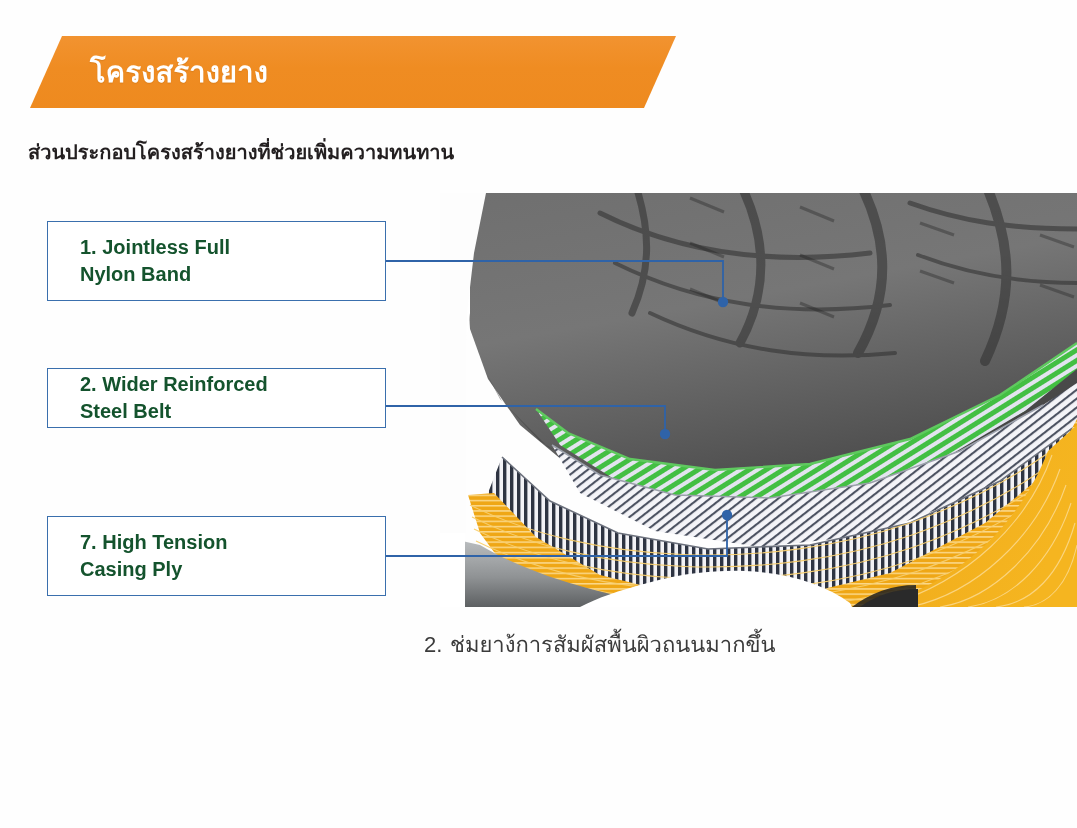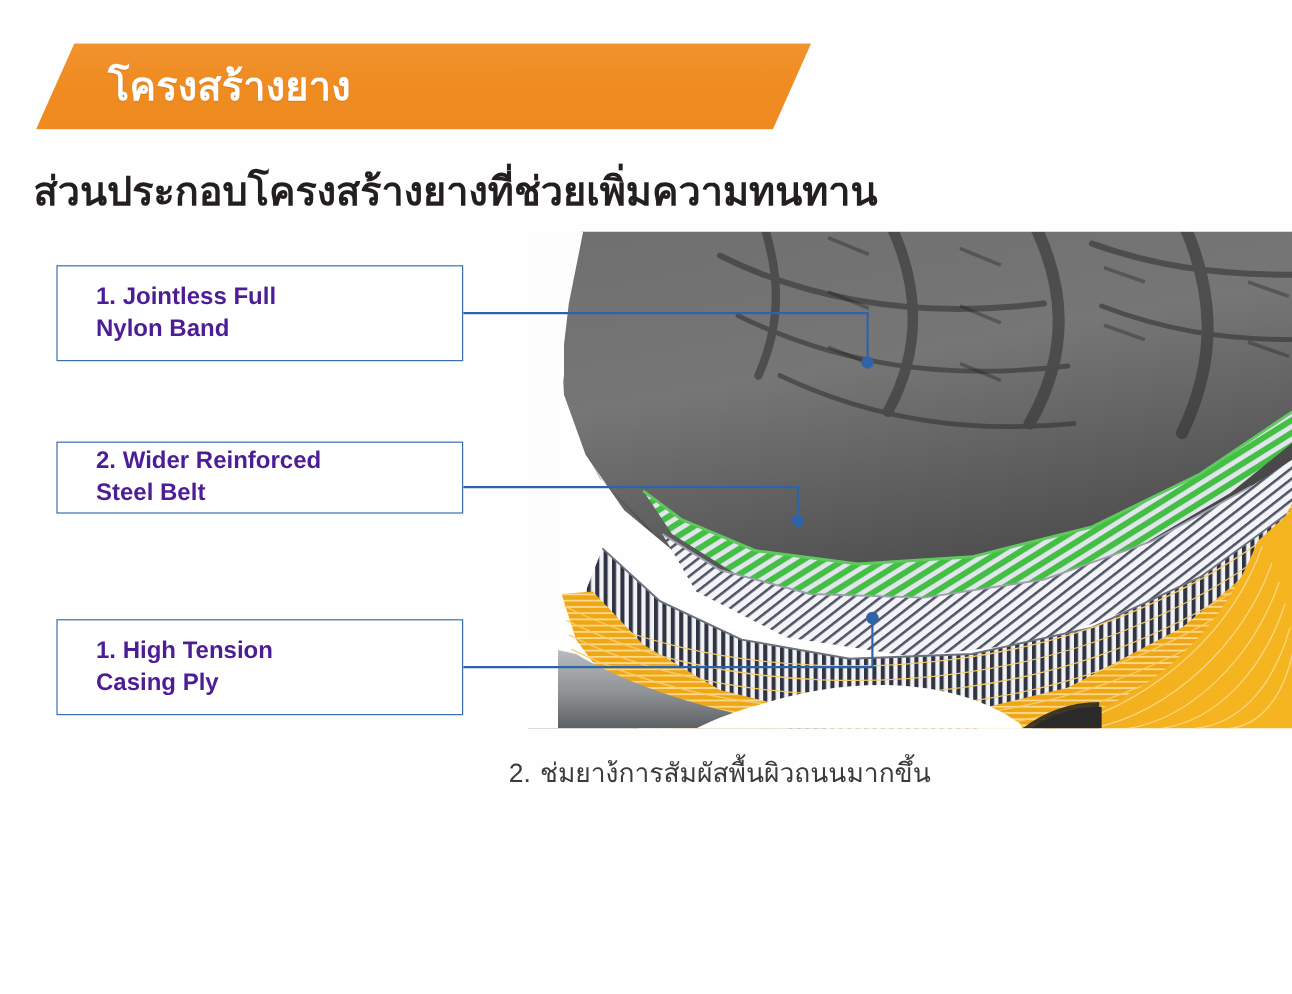--- a/index.html
+++ b/index.html
@@ -17,43 +17,43 @@
   .banner-wrap{
     position:absolute;left:30px;top:36px;width:646px;height:72px;
   }
   .banner-shape{
     position:absolute;inset:0;
     background:linear-gradient(180deg,#f29330 0%,#ef8c22 45%,#ee8a1f 100%);
     clip-path:polygon(32px 0, 646px 0, 614px 72px, 0px 72px);
   }
   .banner-title{
     position:absolute;left:60px;top:50%;transform:translateY(-50%);
-    color:#ffffff;font-size:33px;font-weight:bold;letter-spacing:.2px;
+    color:#ffffff;font-size:29px;font-weight:bold;letter-spacing:.2px;
     white-space:nowrap;line-height:1;
     text-shadow:0 1px 1px rgba(150,80,0,.22);
   }
 
   
   .subheading{
     position:absolute;left:28px;top:140px;
-    font-size:33px;font-weight:bold;color:#231f20;
+    font-size:20px;font-weight:bold;color:#231f20;
     white-space:nowrap;line-height:1.2;
   }
 
   
   .callout{
     position:absolute;
     box-sizing:border-box;
     border:1.6px solid #3a6fad;
     background:#ffffff;
     display:flex;align-items:center;
     box-shadow:0 0 0 0 rgba(0,0,0,0);
   }
   .callout .ctext{
-    font-size:20px;font-weight:bold;color:#4c1d95;line-height:1.35;
+    font-size:20px;font-weight:bold;color:#14532d;line-height:1.35;
     padding-left:32px;white-space:pre-line;
   }
   #callout-1{left:47px;top:221px;width:339px;height:80px;}
   #callout-2{left:47px;top:368px;width:339px;height:60px;}
   #callout-3{left:47px;top:516px;width:339px;height:80px;}
 
   
   #leaders{position:absolute;left:0;top:0;width:1077px;height:828px;pointer-events:none;}
 
   
@@ -239,21 +239,21 @@
 
   <div class="callout" id="callout-1">
     <div class="ctext">1. Jointless Full
     Nylon Band</div>
   </div>
   <div class="callout" id="callout-2">
     <div class="ctext">2. Wider Reinforced
     Steel Belt</div>
   </div>
   <div class="callout" id="callout-3">
-    <div class="ctext">1. High Tension
+    <div class="ctext">7. High Tension
     Casing Ply</div>
   </div>
 
   <div class="thai-list">
     <div class="thai-item">
       <span class="num">2.</span><span>ช่มยาง้การสัมผัสพื้นผิวถนนมากขึ้น</span>
     </div>
   </div>
 
 </div>

